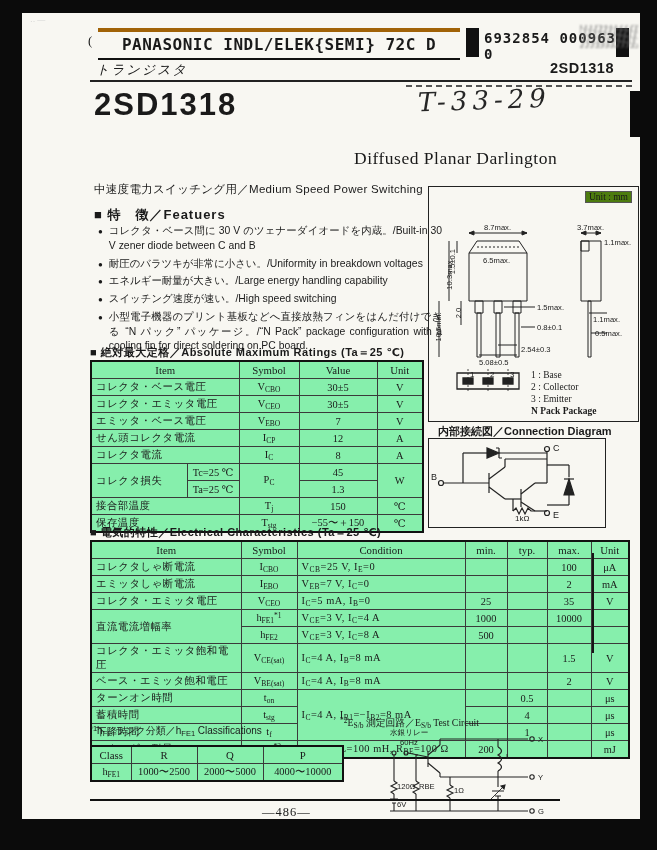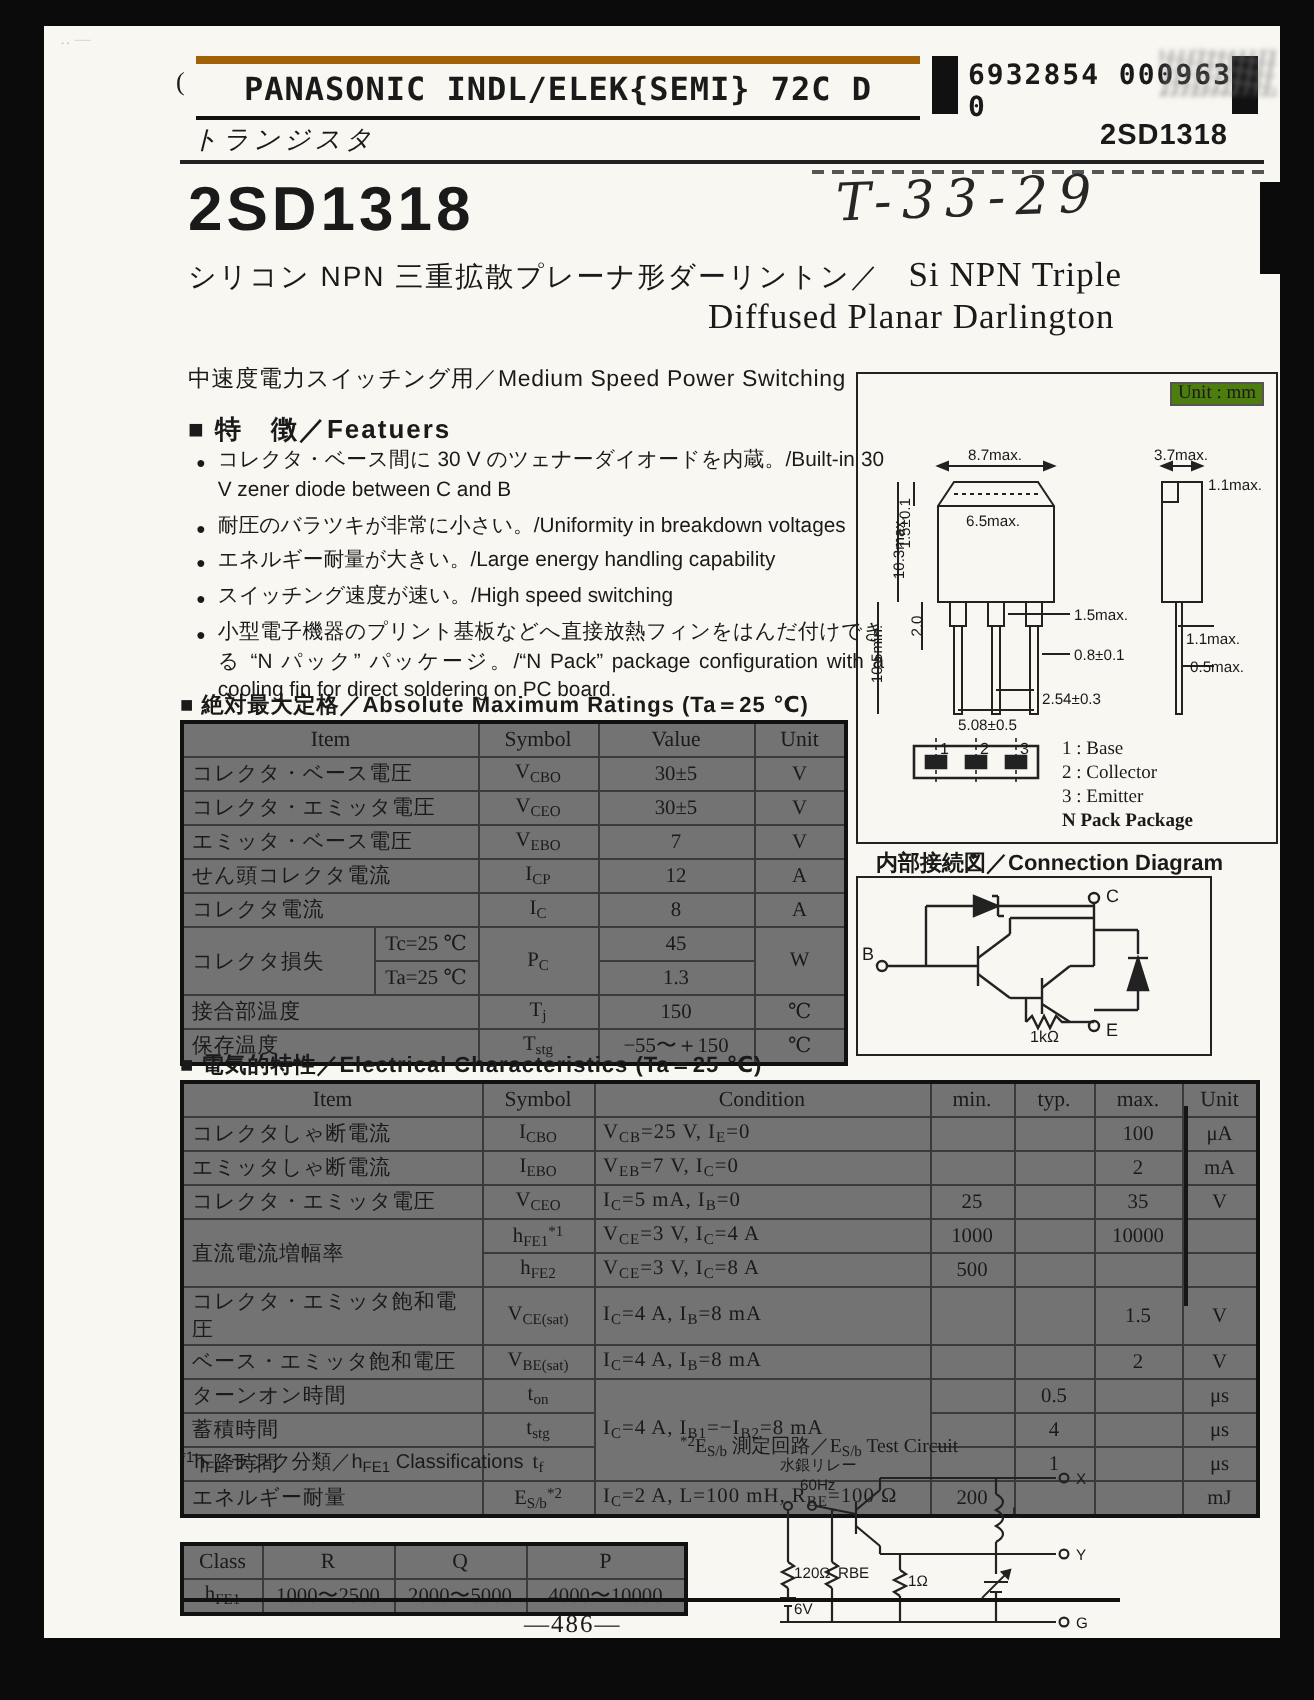--- a/index.html
+++ b/index.html
@@ -53,29 +53,29 @@
   .pin-legend{position:absolute;left:102px;top:182px;font-size:9.5px;line-height:1.28;}
   .pin-legend div{white-space:nowrap;}
   .pin-legend .last{font-weight:bold;}
 
   svg text{font-family:"Liberation Sans","DejaVu Sans",sans-serif;fill:#1a1a1a;}
   svg .dim{font-size:7.6px;}
   svg line,svg path,svg rect,svg polyline,svg circle,svg polygon{vector-effect:non-scaling-stroke;}
 
   
   .sec-head{font-size:11px;font-weight:bold;letter-spacing:.5px;}
-  table{border-collapse:collapse;background:#737373;}
+  table{border-collapse:collapse;background:#86efac;}
   table.dt{border:2px solid #111;}
   .dt td,.dt th{border:1px solid #3a3a3a;font-size:10.4px;padding:0 4px;
                 text-align:center;height:16px;}
   .dt th{font-weight:normal;font-size:10.8px;}
   .dt td.it{text-align:left;letter-spacing:.5px;}
   .amr-tbl{left:68px;top:347px;}
   .ec-tbl{left:68px;top:527px;}
-  .hfe-tbl{left:68px;top:758px;}
+  .hfe-tbl{left:68px;top:732px;}
   sub{font-size:7.5px;vertical-align:-2px;}
   sup{font-size:7.5px;vertical-align:3px;}
 
   .conn-title{left:416px;top:411px;font-size:11px;font-weight:bold;}
   .conn-box{left:406px;top:425px;width:176px;height:88px;border:1.5px solid #222;}
 
   .ec-head{left:68px;top:512px;}
   .amr-head{left:68px;top:332px;}
   .foot-caption{left:318px;top:703px;font-size:9.8px;}
   .hfe-caption{left:68px;top:711px;font-size:10px;}
@@ -102,23 +102,20 @@
 
   <div class="abs cat-jp jp">トランジスタ</div>
   <div class="abs cat-pn jp">2SD1318</div>
   <div class="abs rule1"></div>
 
   <div class="abs big-title">2SD1318</div>
   <div class="abs dash-line"></div>
   <div class="abs handwriting nw">T-33-29</div>
   <div class="abs notch"></div>
 
-  <div class="abs subtitle1 jp nw">
-    <span>シリコン NPN 三重拡散プレーナ形ダーリントン／</span><span class="en">Si NPN Triple</span>
-  </div>
   <div class="abs app-line jp nw">中速度電力スイッチング用／Medium Speed Power Switching</div>
   <div class="abs subtitle2 nw">Diffused Planar Darlington</div>
 
   <div class="abs feat-head jp nw">■ 特　徴／Featuers</div>
   <div class="abs feat-list">
     <div class="feat-item">
         <span class="bullet">●</span>
         <span class="txt jp">コレクタ・ベース間に 30 V のツェナーダイオードを内蔵。/Built-in 30 V zener diode between C and B</span>
       </div>
     <div class="feat-item">

